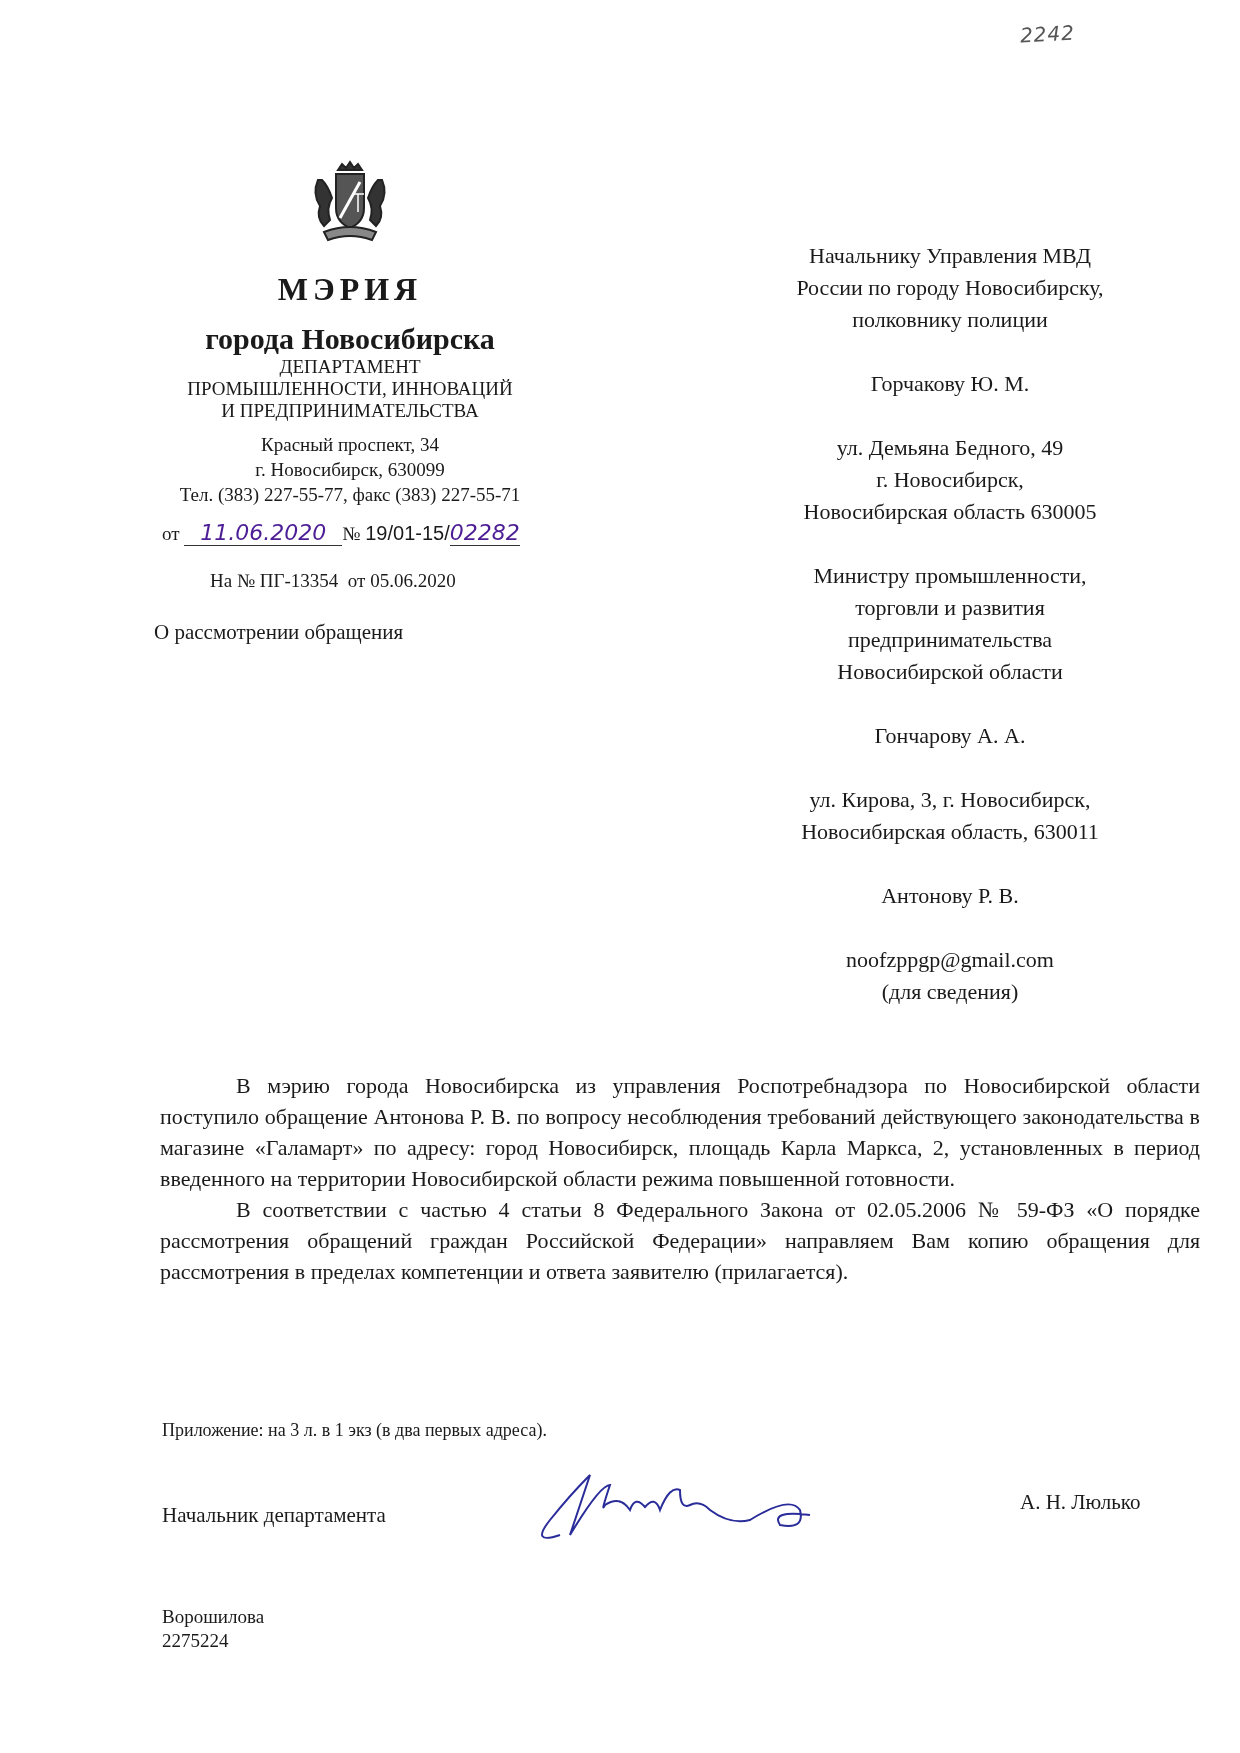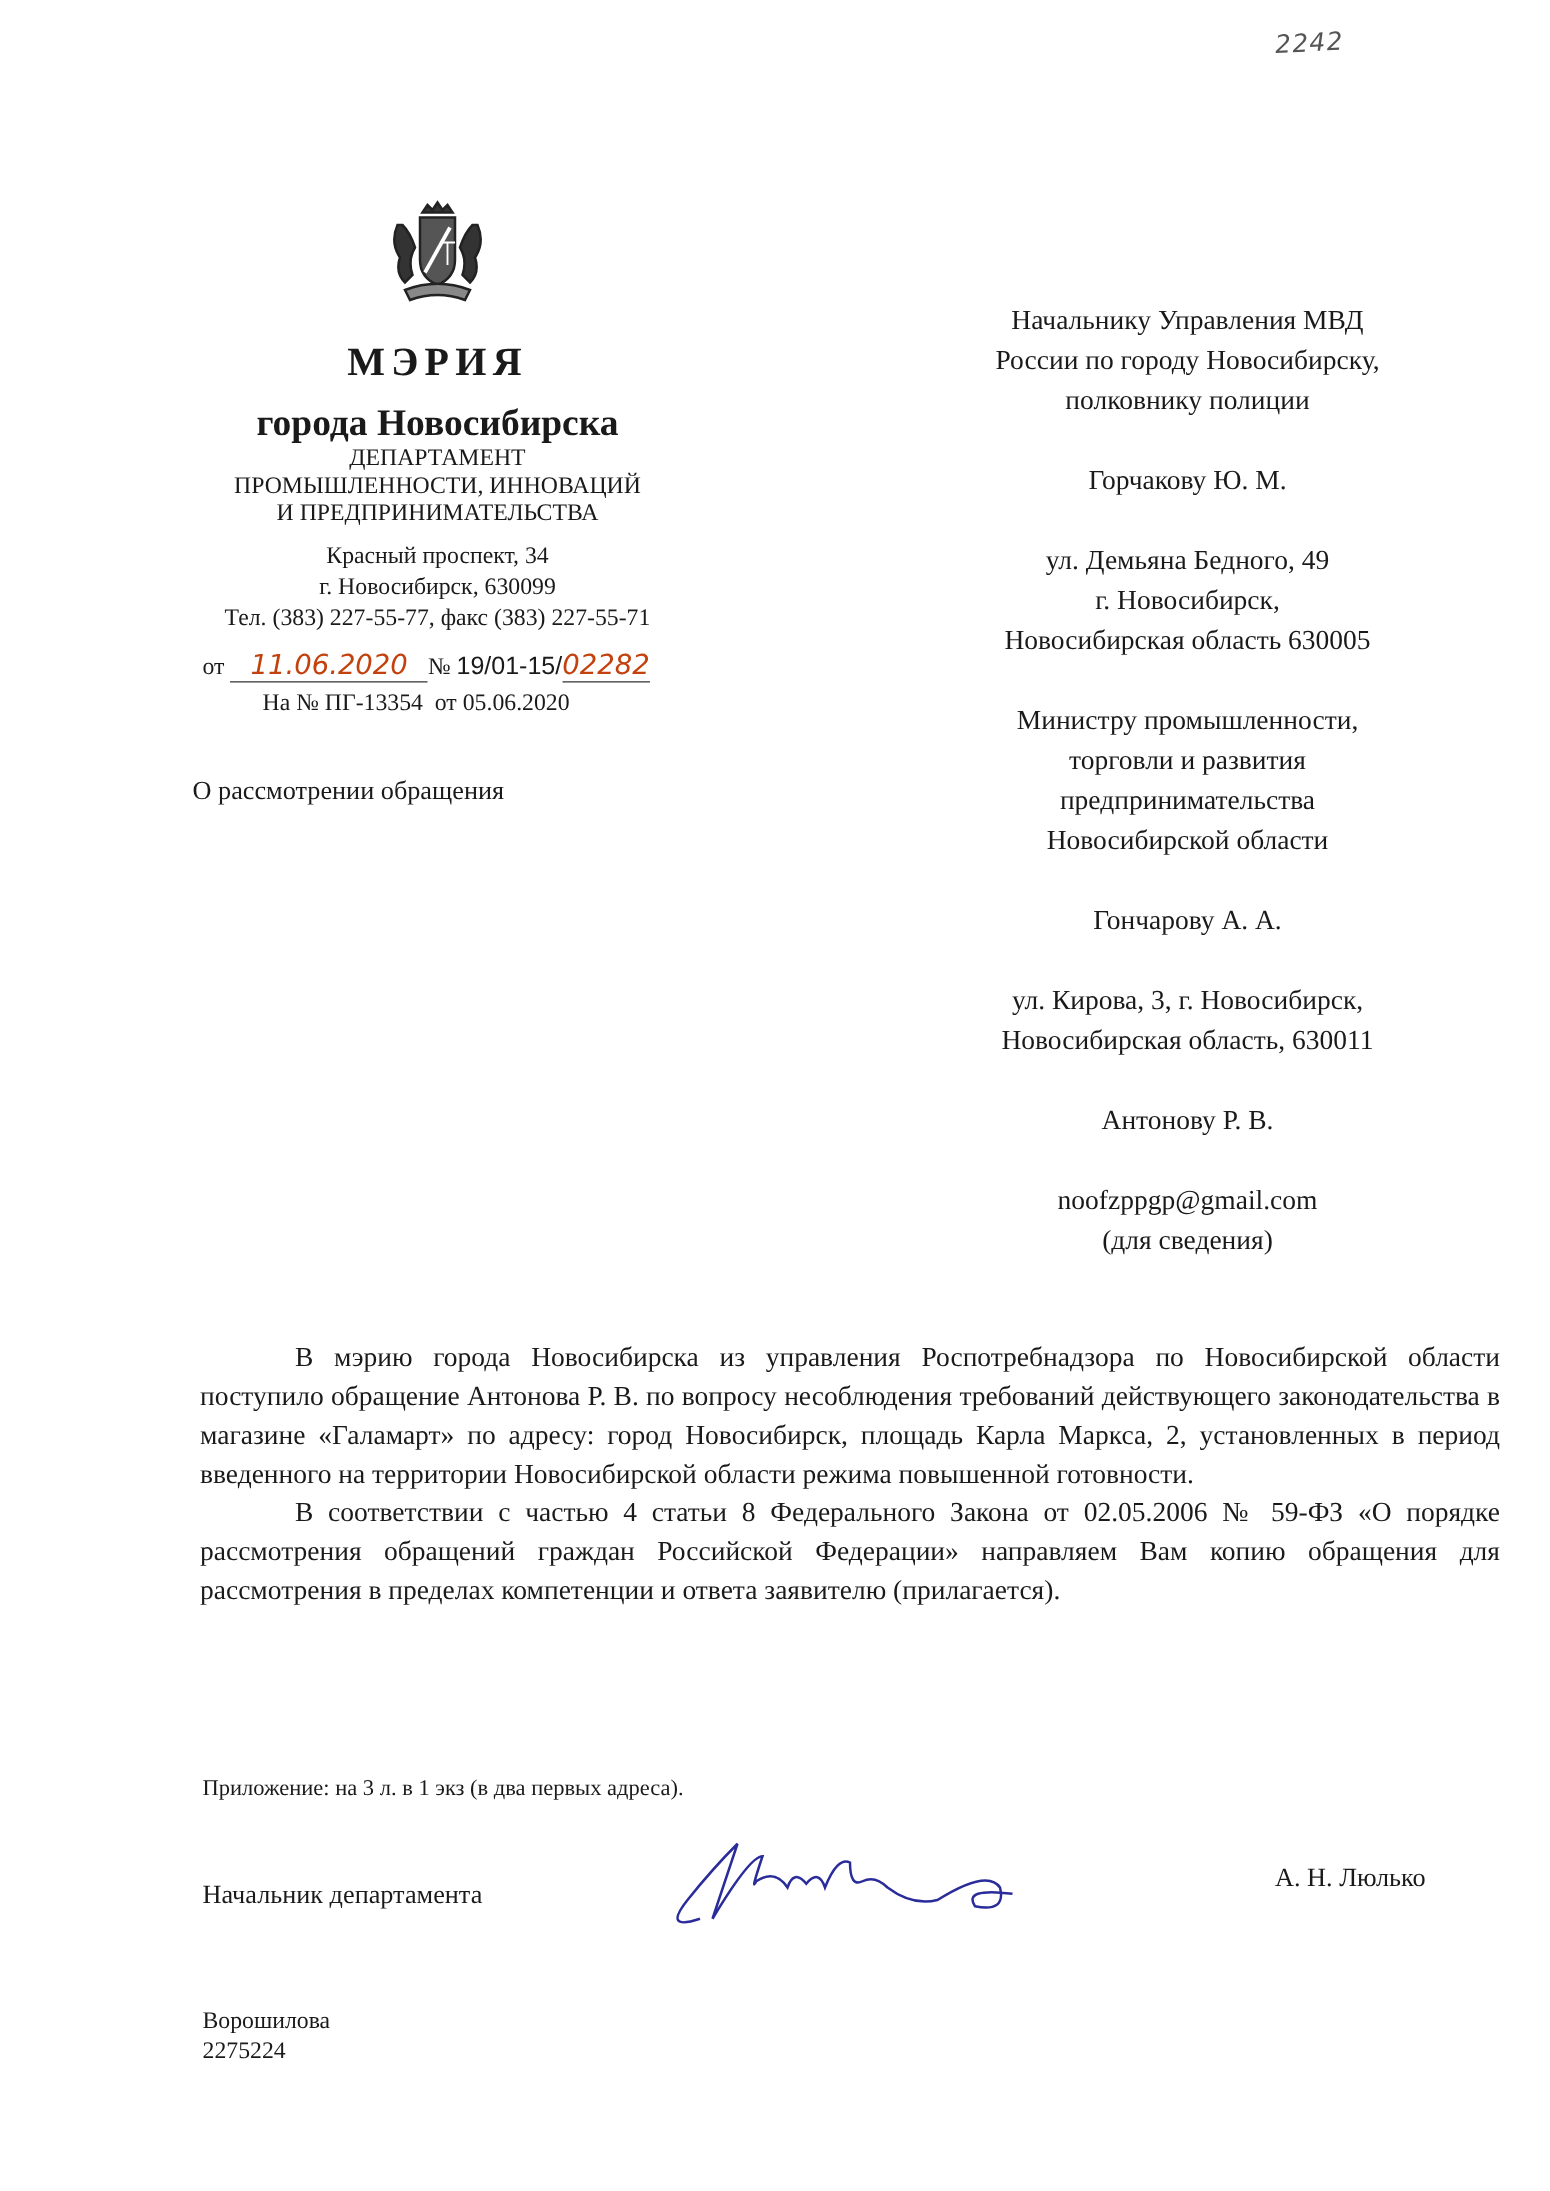--- a/index.html
+++ b/index.html
@@ -12,26 +12,26 @@
                  font-size: 20px; color: #555; letter-spacing: 1px; transform: rotate(-3deg); }
 
   #header-block { left: 140px; top: 160px; width: 420px; }
   #coat-of-arms { display: block; margin: 0 auto; width: 84px; height: 86px; }
   #org-mayor { font-size: 32px; font-weight: bold; letter-spacing: 5px; margin-top: 26px; line-height: 34px; }
   #org-city { font-size: 30px; font-weight: bold; line-height: 34px; margin-top: 16px; }
   .dept-line { font-size: 19px; line-height: 22px; }
   #org-address { margin-top: 10px; font-size: 19px; line-height: 25px; }
 
   #reg-line { left: 162px; top: 520px; font-size: 19px; white-space: nowrap; }
-  #reg-line .hand { font-family: "DejaVu Sans", sans-serif; font-style: italic; color: #c2410c; font-size: 22px; }
+  #reg-line .hand { font-family: "DejaVu Sans", sans-serif; font-style: italic; color: #4c1d95; font-size: 22px; }
   #reg-date { display: inline-block; border-bottom: 1.5px solid #333; padding: 0 4px; min-width: 150px; text-align: center; }
   #reg-num-prefix { font-family: "Liberation Sans", sans-serif; font-size: 20px; }
   #reg-num-suffix { display: inline-block; border-bottom: 1.5px solid #333; min-width: 50px; }
 
-  #ref-line { left: 210px; top: 552px; font-size: 19px; white-space: nowrap; }
+  #ref-line { left: 210px; top: 570px; font-size: 19px; white-space: nowrap; }
   #subject { left: 154px; top: 620px; font-size: 21px; }
 
   #recipients { left: 730px; top: 240px; width: 440px; font-size: 22px; line-height: 32px; }
   .rblock { margin-bottom: 32px; }
 
   #body-text { left: 160px; top: 1070px; width: 1040px; font-size: 22px; line-height: 31px; text-align: justify; }
   #body-text p { margin: 0; text-indent: 76px; }
 
   #attachment { left: 162px; top: 1420px; font-size: 18px; }
   #signer-title { left: 162px; top: 1503px; font-size: 21px; }

